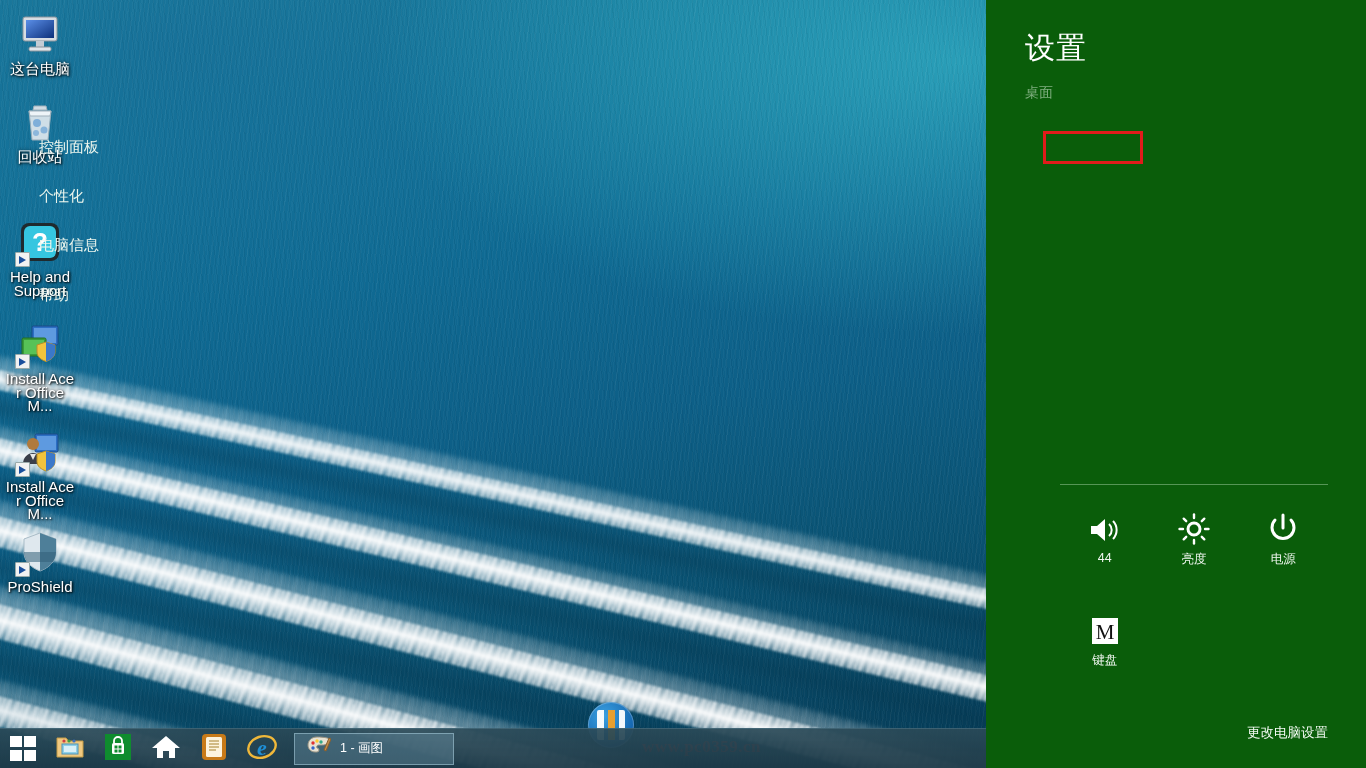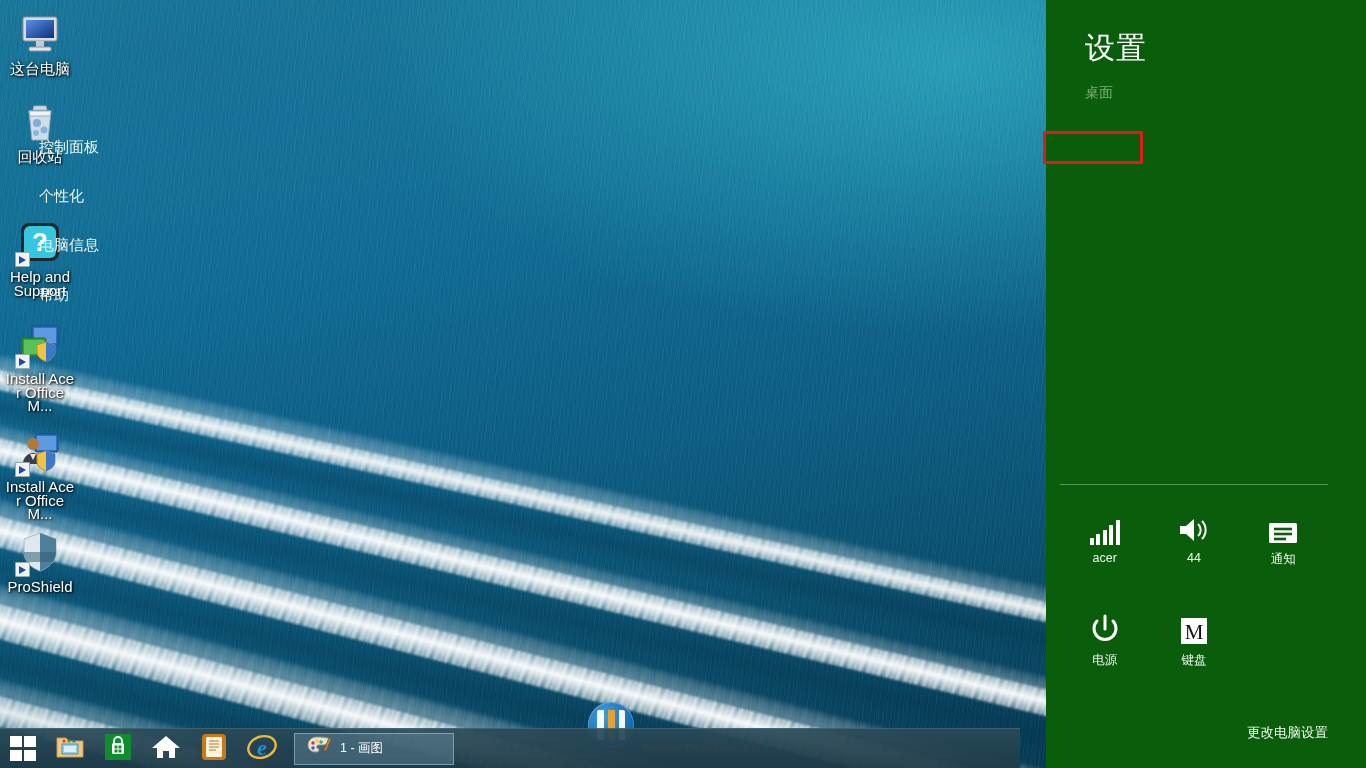--- a/index.html
+++ b/index.html
@@ -71,21 +71,21 @@
     position:absolute; left:-1px; bottom:-1px; width:15px; height:15px;
     background:#f2f2f2; border:1px solid #9aa; border-radius:1px;
   }
   .shortcut-arrow:after {
     content:""; position:absolute; left:3px; top:3px;
     border-left:7px solid #1a4f9c; border-top:4px solid transparent; border-bottom:4px solid transparent;
   }
 
   
   #charm {
-    position:absolute; right:0; top:0; width:320px; height:768px;
+    position:absolute; right:0; top:0; width:380px; height:768px;
     background:#0a5d0a;
   }
   #charm-title {
     position:absolute; left:39px; top:28px;
     font-size:30px; color:#ffffff; font-weight:300; letter-spacing:1px;
   }
   #charm-sub {
     position:absolute; left:39px; top:84px;
     font-size:14px; color:#7fae7f;
   }
@@ -400,58 +400,51 @@
   <div class="charm-link" id="item-control-panel">控制面板</div>
   <div class="charm-link" id="item-personalize">个性化</div>
   <div class="charm-link" id="item-pcinfo">电脑信息</div>
   <div class="charm-link" id="item-help">帮助</div>
 
   <div id="highlight-box"></div>
   <div id="charm-divider"></div>
 
   <div id="quick-tiles">
 
-    <div class="tile">
-      <div class="ico">
-        <div class="bars">
-            <i></i>
-            <i></i>
-            <i></i>
-            <i></i>
-            <i></i>
-          </div>
-      </div>
-      <div class="cap">acer</div>
-    </div>
 
     <div class="tile">
       <div class="ico">
         <svg width="34" height="30" viewBox="0 0 34 30">
           <path d="M3 11 h6 L17 4 v22 L9 19 H3 Z" fill="#ffffff"></path>
           <path d="M21 9  a8 8 0 0 1 0 12" fill="none" stroke="#ffffff" stroke-width="2"></path>
           <path d="M25 6  a13 13 0 0 1 0 18" fill="none" stroke="#ffffff" stroke-width="2"></path>
         </svg>
       </div>
       <div class="cap">44</div>
     </div>
 
-
     <div class="tile">
       <div class="ico">
-        <svg width="30" height="24" viewBox="0 0 30 24">
-          <rect x="1" y="2" width="28" height="20" rx="1.5" fill="#ffffff"></rect>
-          <g stroke="#0a5d0a" stroke-width="2.6">
-            <line x1="6" y1="8" x2="24" y2="8"></line>
-            <line x1="6" y1="13" x2="24" y2="13"></line>
-            <line x1="6" y1="18" x2="18" y2="18"></line>
+        <svg width="32" height="32" viewBox="0 0 32 32">
+          <circle cx="16" cy="16" r="6" fill="none" stroke="#ffffff" stroke-width="3"></circle>
+          <g stroke="#ffffff" stroke-width="2.4" stroke-linecap="round">
+            <line x1="16" y1="1.5" x2="16" y2="5"></line>
+              <line x1="16" y1="27" x2="16" y2="30.5"></line>
+            <line x1="1.5" y1="16" x2="5" y2="16"></line>
+              <line x1="27" y1="16" x2="30.5" y2="16"></line>
+            <line x1="5.7" y1="5.7" x2="8.2" y2="8.2"></line>
+              <line x1="23.8" y1="23.8" x2="26.3" y2="26.3"></line>
+            <line x1="26.3" y1="5.7" x2="23.8" y2="8.2"></line>
+              <line x1="8.2" y1="23.8" x2="5.7" y2="26.3"></line>
           </g>
         </svg>
       </div>
-      <div class="cap">通知</div>
-    </div>
+      <div class="cap">亮度</div>
+    </div>
+
 
     <div class="tile">
       <div class="ico">
         <svg width="30" height="32" viewBox="0 0 30 32">
           <path d="M7 7 a11 11 0 1 0 16 0" fill="none" stroke="#ffffff" stroke-width="3" stroke-linecap="round"></path>
           <line x1="15" y1="2" x2="15" y2="15" stroke="#ffffff" stroke-width="3" stroke-linecap="round"></line>
         </svg>
       </div>
       <div class="cap">电源</div>
     </div>

